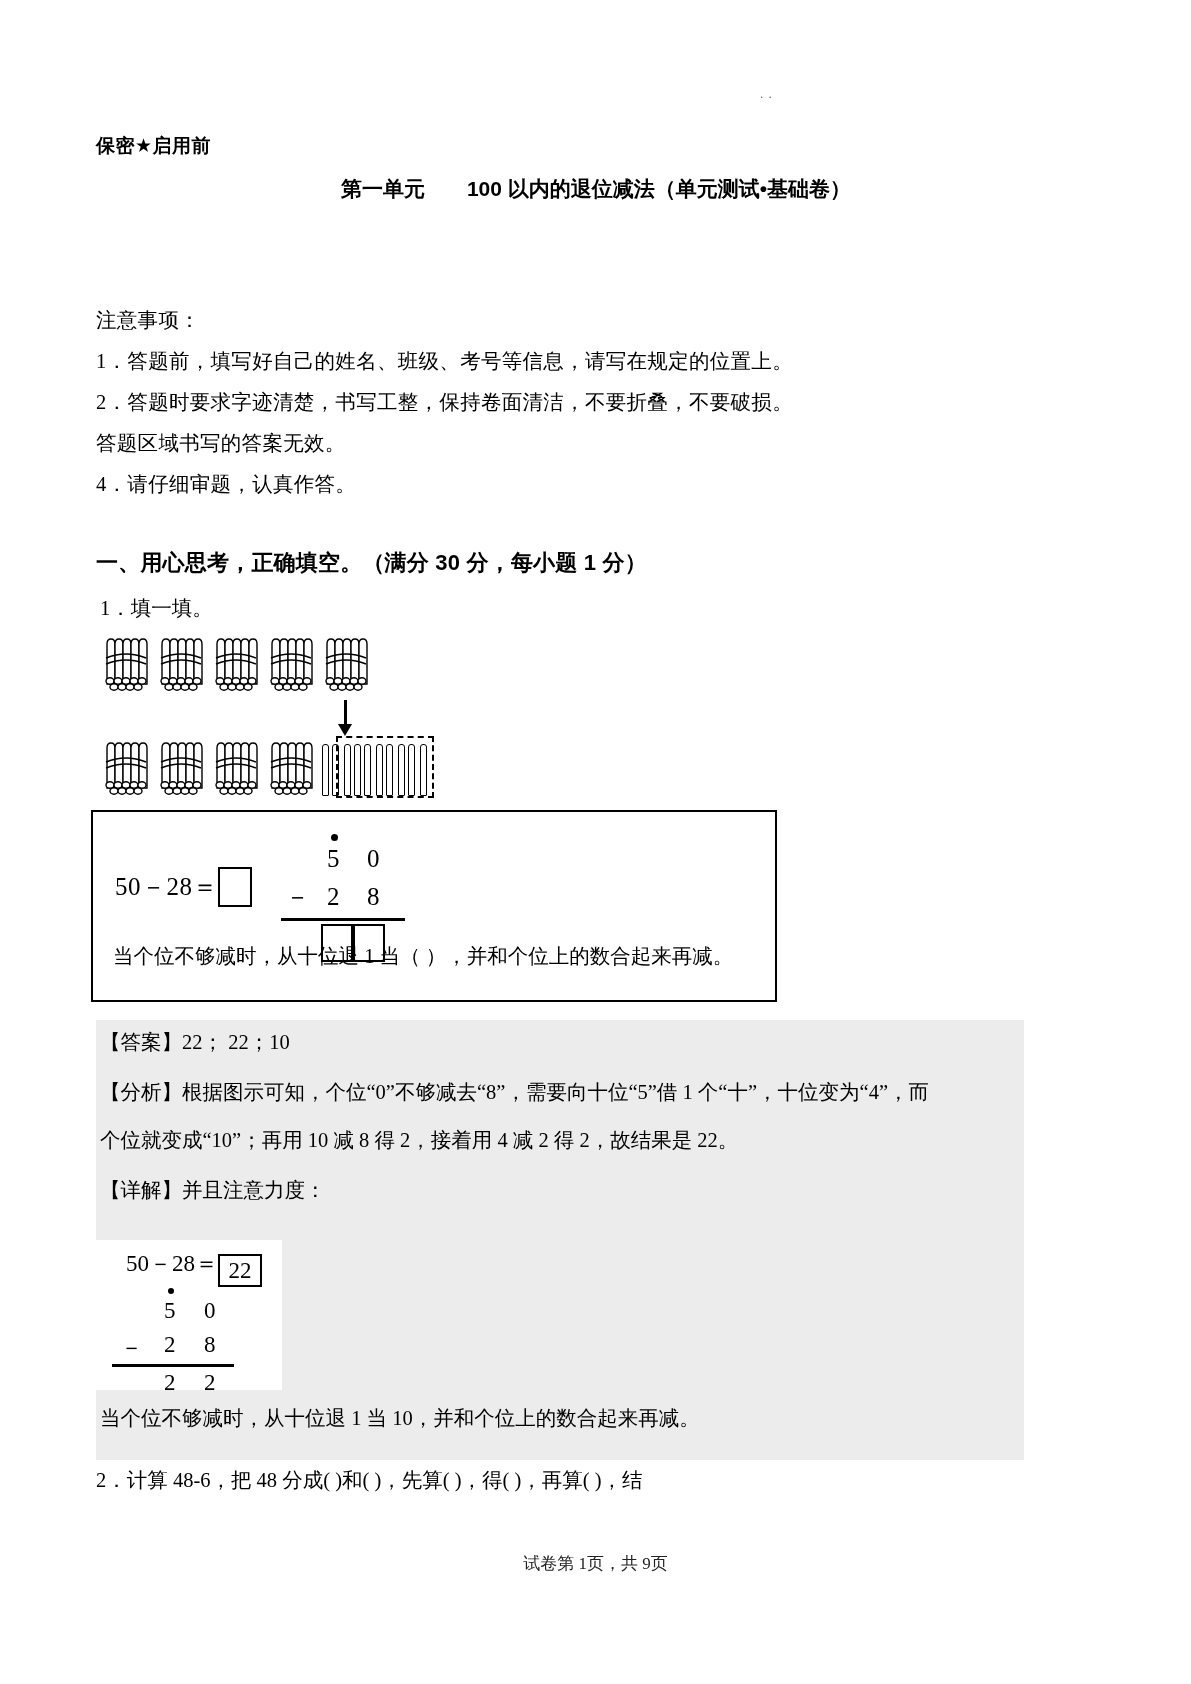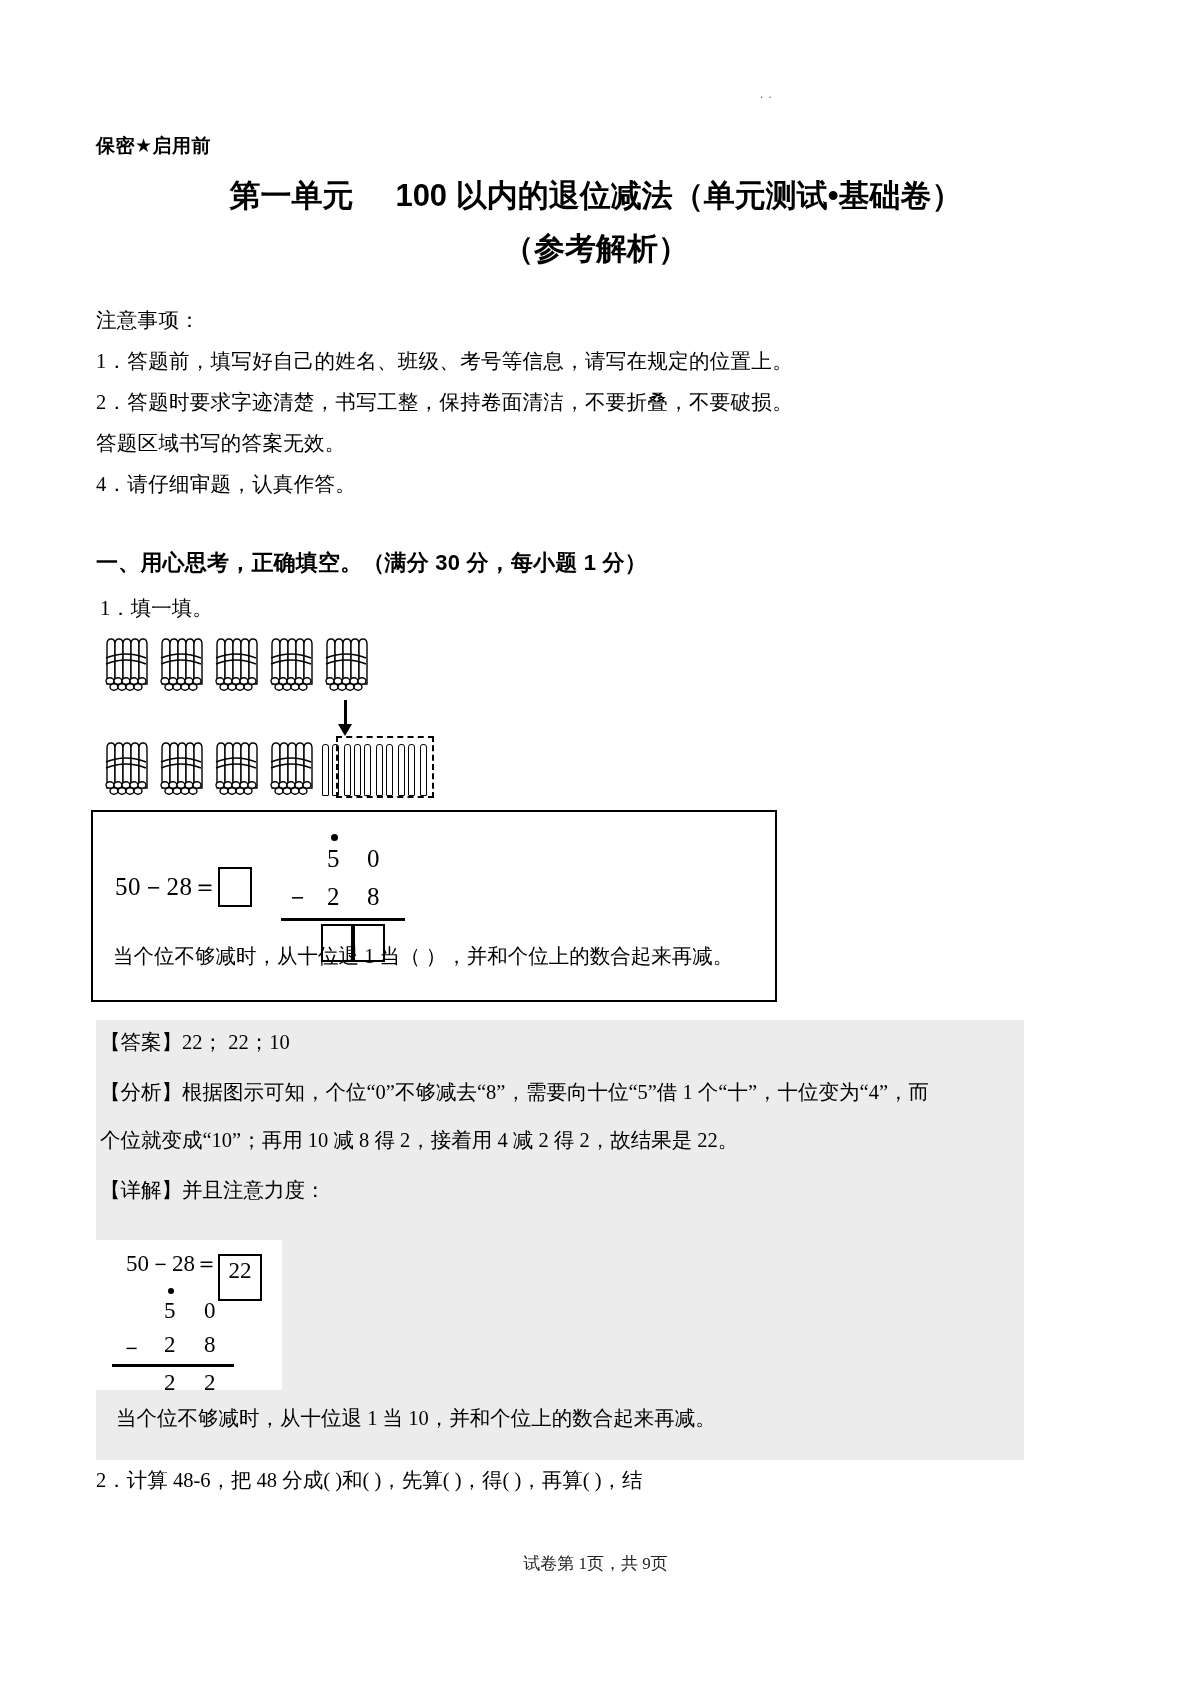--- a/index.html
+++ b/index.html
@@ -46,21 +46,21 @@
     letter-spacing: 0.5px;
   }
   .title-main {
     position: absolute;
     left: 96px;
     top: 175px;
     width: 1000px;
     text-align: center;
     font-family: "Liberation Sans", "DejaVu Sans", sans-serif;
     font-weight: bold;
-    font-size: 31px;
+    font-size: 21px;
     letter-spacing: 0px;
     white-space: nowrap;
   }
   .title-main .unit { margin-right: 42px; }
   .title-sub {
     position: absolute;
     left: 96px;
     top: 228px;
     width: 1000px;
     text-align: center;
@@ -241,21 +241,21 @@
   .dc-eq {
     position: absolute;
     left: 30px;
     top: 8px;
     font-size: 23px;
     white-space: nowrap;
   }
   .dc-box {
     display: inline-block;
     min-width: 44px;
-    height: 47px;
+    height: 33px;
     line-height: 30px;
     border: 2.5px solid #000;
     box-sizing: border-box;
     text-align: center;
     vertical-align: -7px;
     font-size: 23px;
   }
   .dc-num {
     position: absolute;
     font-size: 23px;
@@ -297,21 +297,20 @@
 
   <div class="dot-marks">
     <div>. .</div>
   </div>
 
   <div class="secret">保密★启用前</div>
 
   <div class="title-main">
     <span class="unit">第一单元</span><span>100 以内的退位减法（单元测试•基础卷）</span>
   </div>
-  <div class="title-sub">（参考解析）</div>
 
   <div class="notice-wrap">
     <div class="notice-line">注意事项：</div>
     <div class="notice-line">1．答题前，填写好自己的姓名、班级、考号等信息，请写在规定的位置上。</div>
     <div class="notice-line">2．答题时要求字迹清楚，书写工整，保持卷面清洁，不要折叠，不要破损。</div>
     <div class="notice-line">答题区域书写的答案无效。</div>
     <div class="notice-line">4．请仔细审题，认真作答。</div>
   </div>
 
   <div class="sec-heading">一、用心思考，正确填空。（满分 30 分，每小题 1 分）</div>
@@ -581,19 +580,19 @@
     <div class="dc-num" style="left:68px;top:58px;">5</div>
     <div class="dc-num" style="left:108px;top:58px;">0</div>
     <div class="dc-num" style="left:24px;top:92px;">－</div>
     <div class="dc-num" style="left:68px;top:92px;">2</div>
     <div class="dc-num" style="left:108px;top:92px;">8</div>
     <div class="dc-rule" style="left:16px;top:124px;width:122px;"></div>
     <div class="dc-num" style="left:68px;top:130px;">2</div>
     <div class="dc-num" style="left:108px;top:130px;">2</div>
   </div>
 
-  <div class="expl-line" style="left:100px;top:1404px;margin-left:16px;">当个位不够减时，从十位退 1 当 10，并和个位上的数合起来再减。</div>
+  <div class="expl-line" style="left:100px;top:1404px;">当个位不够减时，从十位退 1 当 10，并和个位上的数合起来再减。</div>
 
   <div class="q2-line">2．计算 48-6，把 48 分成(          )和(           )，先算(           )，得(            )，再算(            )，结</div>
 
   <div class="footer">试卷第 1页，共 9页</div>
 
 </div>
 
 </body></html>

